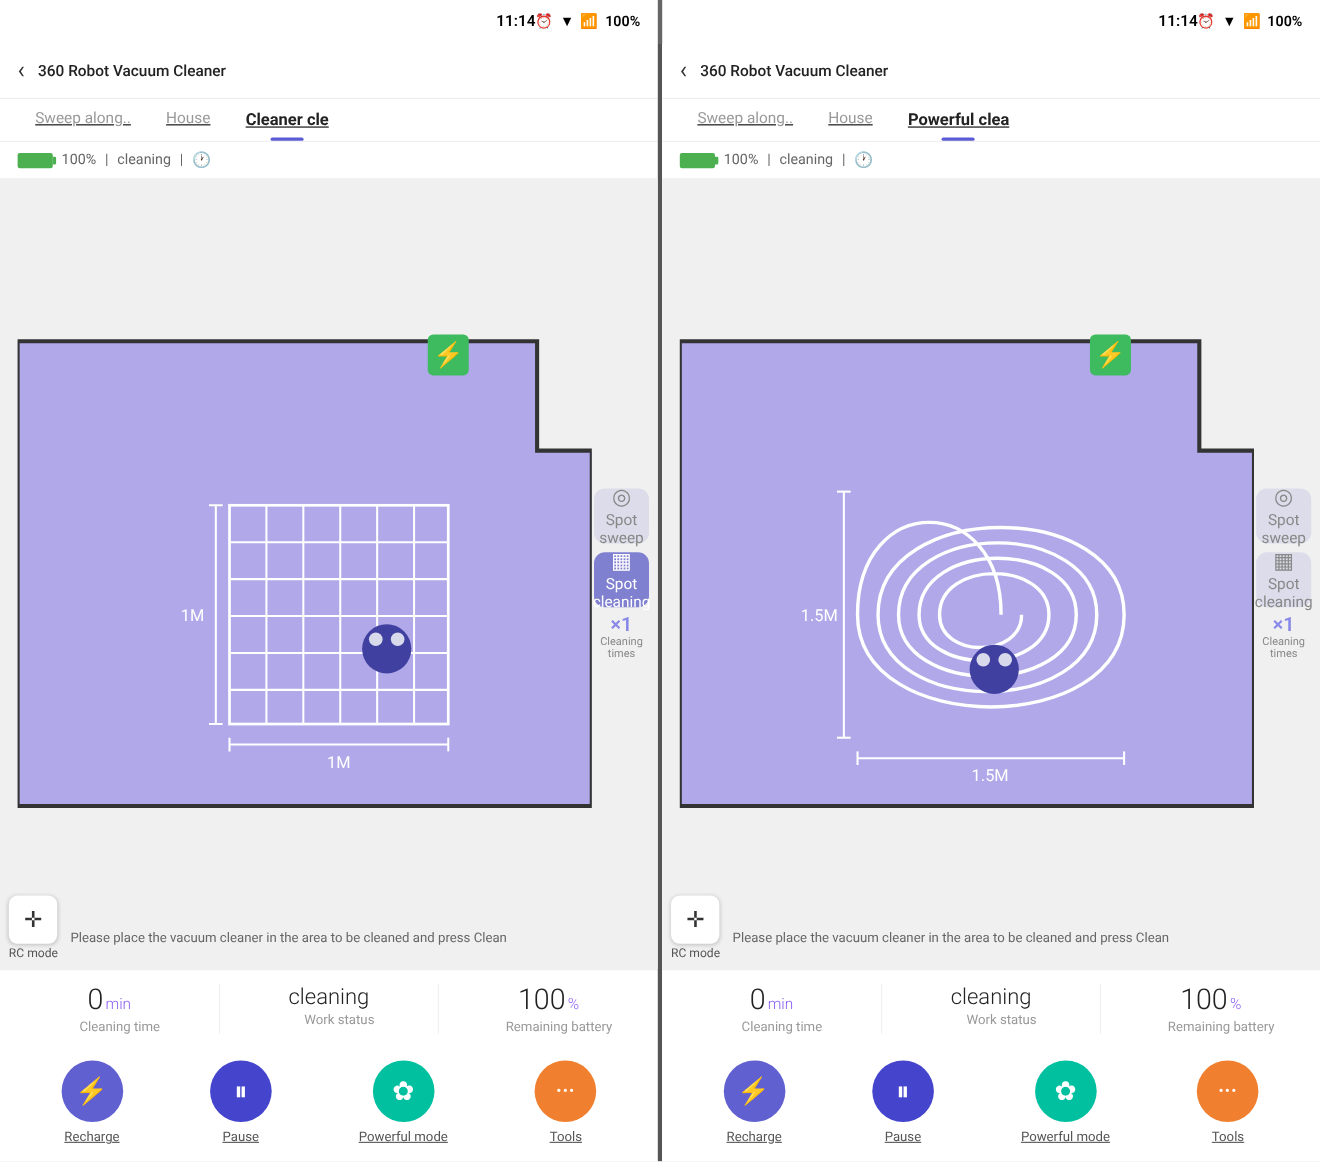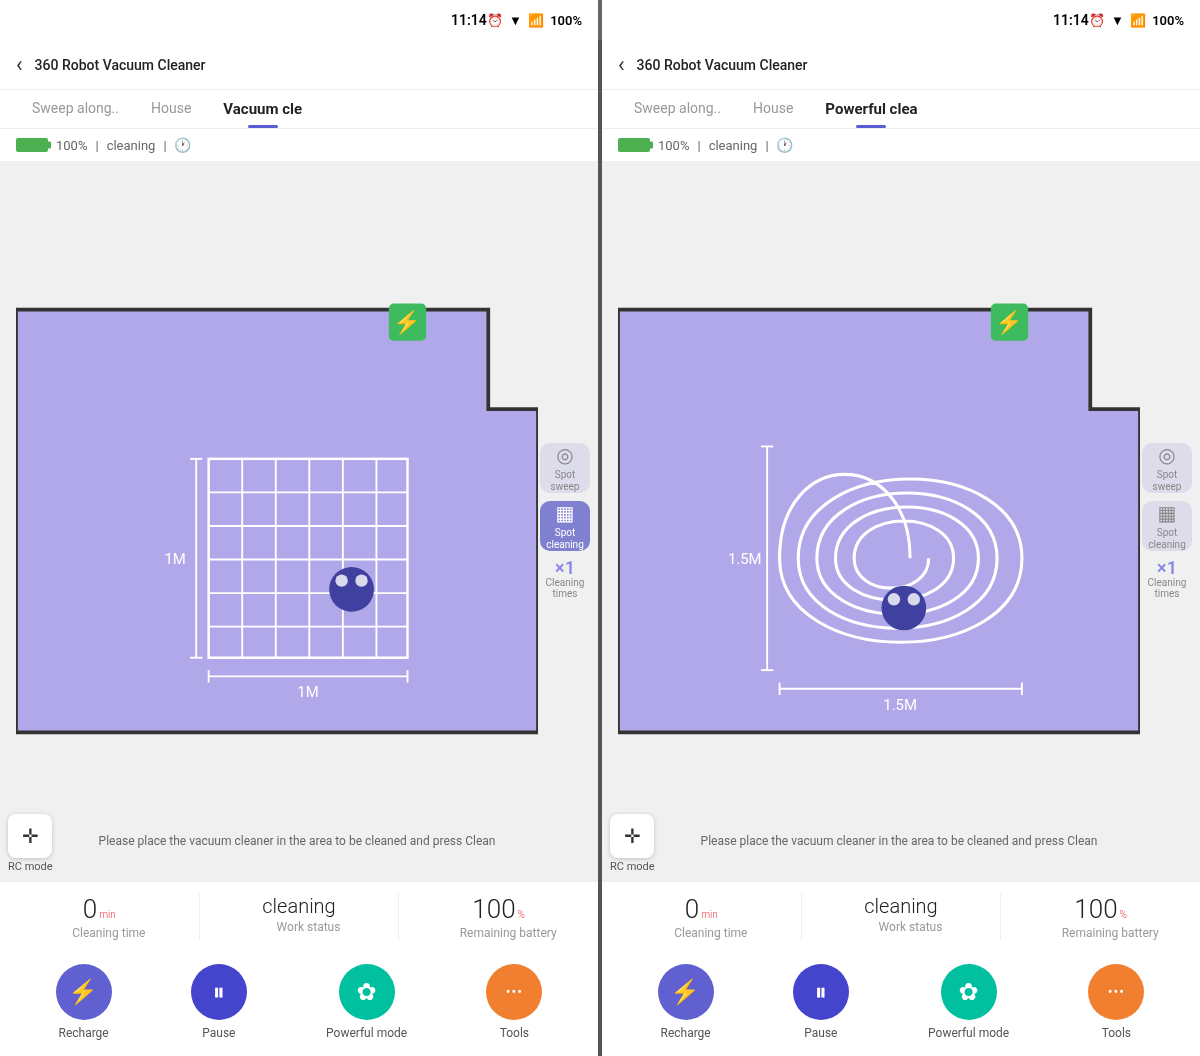--- a/index.html
+++ b/index.html
@@ -77,20 +77,21 @@
       font-weight: 500;
       color: #222;
     }
 
     
     .tabs {
       display: flex;
       padding: 0 16px;
       background: #fff;
       border-bottom: 1px solid #eee;
+      text-decoration: underline;
     }
     .tab {
       padding: 10px 16px;
       font-size: 14px;
       color: #999;
       cursor: pointer;
       position: relative;
     }
     .tab.active {
       color: #222;
@@ -191,21 +192,21 @@
     }
     .side-btn.active-btn {
       background: #8080d0;
       color: white;
     }
     .side-btn-icon {
       font-size: 20px;
       margin-bottom: 2px;
     }
     .side-btn-label {
-      font-size: 10px;
+      font-size: 14px;
       color: #888;
       text-align: center;
       line-height: 1.2;
     }
     .times-display {
       font-size: 18px;
       color: #8888e8;
       font-weight: 600;
       text-align: center;
       line-height: 1;
@@ -240,26 +241,25 @@
       color: #333;
     }
     .rc-label {
       font-size: 11px;
       color: #555;
     }
 
     
     .instruction-text {
       position: absolute;
-      bottom: 31px;
+      bottom: 20px;
       left: 64px;
       right: 68px;
       font-size: 12px;
       color: #666;
-      text-align: center;
       line-height: 1.4;
     }
 
     
     .stats-row {
       display: flex;
       background: #fff;
       border-top: 1px solid #eee;
       padding: 12px 0;
     }
@@ -275,22 +275,22 @@
     }
     .stat-value {
       font-size: 26px;
       font-weight: 300;
       color: #222;
       display: flex;
       align-items: baseline;
       gap: 2px;
     }
     .stat-unit {
-      font-size: 10px;
-      color: #ef4444;
+      font-size: 14px;
+      color: #8b5cf6;
     }
     .stat-label {
       font-size: 12px;
       color: #999;
       margin-top: 2px;
       margin-left: 19px;
     }
 
     
     .action-row {
@@ -317,20 +317,21 @@
       font-size: 24px;
       color: white;
     }
     .action-circle.purple { background: #6060d0; }
     .action-circle.blue { background: #4444cc; }
     .action-circle.teal { background: #00c0a0; }
     .action-circle.orange { background: #f08030; }
     .action-label {
       font-size: 12px;
       color: #555;
+      text-decoration: underline;
     }
 
     .sep {
       width: 4px;
       background: #666;
       align-self: stretch;
     }
   </style>
 </head>
 <body>
@@ -362,21 +363,21 @@
   <div class="panel">
 
     <div class="header">
       <span class="back-btn">‹</span>
       <span class="header-title">360 Robot Vacuum Cleaner</span>
     </div>
 
     <div class="tabs">
       <div class="tab">Sweep along..</div>
       <div class="tab">House</div>
-      <div class="tab active">Vacuum cle</div>
+      <div class="tab active">Cleaner cle</div>
     </div>
 
     <div class="battery-row">
       <div class="battery-bar"></div>
       <span>100%</span>
       <span>|</span>
       <span>cleaning</span>
       <span>|</span>
       <span class="clock-icon">🕐</span>
     </div>

